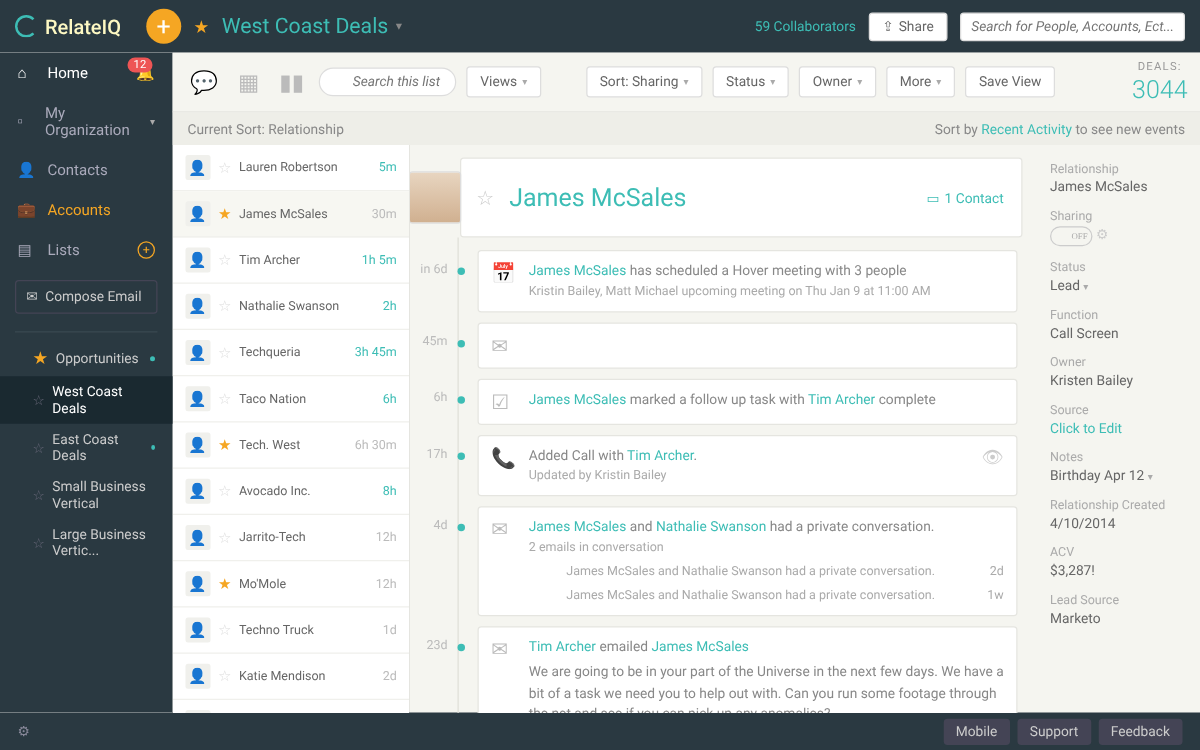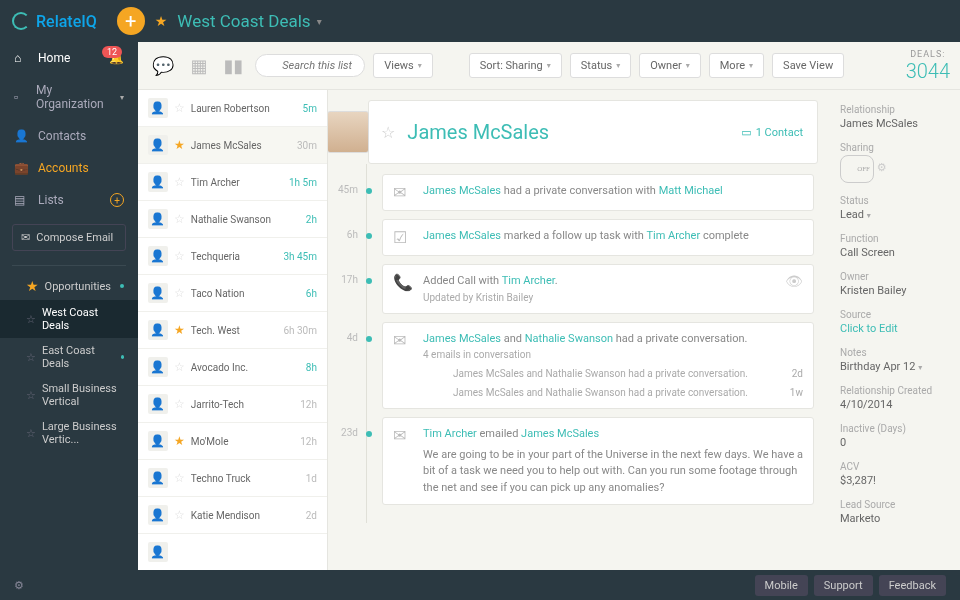--- a/index.html
+++ b/index.html
@@ -1,19 +1,19 @@
 <!DOCTYPE html>
 <html><head>
 <meta charset="utf-8">
 <style>
 * { margin:0; padding:0; box-sizing:border-box; font-family:-apple-system,BlinkMacSystemFont,"Segoe UI",Roboto,sans-serif; }
 body { width:960px; height:600px; overflow:hidden; background:#f5f5f0; color:#666; font-size:12px; }
 .app { display:flex; flex-direction:column; height:100%; }
 .topbar { height:42px; background:#2a3941; display:flex; align-items:center; padding:0 12px; gap:10px; }
-.logo { color:#0ea5e9; font-size:16px; font-weight:500; display:flex; align-items:center; gap:6px; }
+.logo { color:#fef9c3; font-size:16px; font-weight:500; display:flex; align-items:center; gap:6px; }
 .logo-icon { width:18px; height:18px; border:2px solid #3dbdb5; border-radius:50%; border-right-color:transparent; }
 .plus-btn { width:28px; height:28px; background:#f5a623; border-radius:50%; color:#fff; font-size:20px; display:flex; align-items:center; justify-content:center; cursor:pointer; margin-left:10px; }
 .star-gold { color:#f5a623; font-size:14px; }
 .breadcrumb { color:#3dbdb5; font-size:17px; font-weight:400; display:flex; align-items:center; gap:6px; }
 .breadcrumb .chev { color:#888; font-size:10px; }
 .top-right { margin-left:auto; display:flex; align-items:center; gap:10px; }
 .collab { color:#3dbdb5; font-size:11px; }
 .share-btn { background:#fff; border:1px solid #ddd; border-radius:3px; padding:4px 10px; font-size:11px; display:flex; align-items:center; gap:4px; color:#666; }
 .top-search { background:#fff; border:1px solid #ddd; border-radius:3px; padding:4px 8px; width:180px; font-size:11px; color:#999; font-style:italic; }
 .main { flex:1; display:flex; overflow:hidden; }
@@ -66,21 +66,21 @@
 .event .body { flex:1; font-size:11px; color:#888; line-height:1.5; }
 .event .body .p { color:#3dbdb5; }
 .event .sub { color:#aaa; font-size:10px; }
 .event .eye { color:#ccc; font-size:14px; }
 .subline { display:flex; padding:4px 0 0 30px; font-size:10px; color:#aaa; justify-content:space-between; }
 .sidebar { width:132px; padding:14px 12px; font-size:11px; color:#888; overflow-y:auto; }
 .sidebar .field { margin-bottom:12px; }
 .sidebar .label { color:#aaa; font-size:10px; margin-bottom:2px; }
 .sidebar .val { color:#666; }
 .sidebar .val.link { color:#3dbdb5; }
-.toggle { width:34px; height:28px; border:1px solid #ccc; border-radius:8px; display:inline-flex; align-items:center; font-size:7px; color:#aaa; padding:0 3px; justify-content:flex-end;font-family:Liberation Serif, serif; }
+.toggle { width:34px; height:16px; border:1px solid #ccc; border-radius:8px; display:inline-flex; align-items:center; font-size:7px; color:#aaa; padding:0 3px; justify-content:flex-end;font-family:Liberation Serif, serif; }
 .footer { height:30px; background:#2a3941; display:flex; align-items:center; padding:0 14px; gap:10px; color:#889; font-size:11px; }
 .footer .gear { color:#889; }
 .footer .right { margin-left:auto; display:flex; gap:6px; }
 .footer .btn { background:#445; color:#ccc; padding:4px 10px; border-radius:3px; font-size:11px; }
 .chev-sm { font-size:8px; color:#aaa; }
 </style>
 </head>
 <body>
 
 <div class="app">
@@ -88,20 +88,28 @@
     <div class="logo">
         <span class="logo-icon"></span>
         <span>RelateIQ</span>
       </div>
     <div class="plus-btn">+</div>
     <span class="star-gold">★</span>
     <div class="breadcrumb">
         <span>West Coast Deals</span>
         <span class="chev">▾</span>
       </div>
+    <div class="top-right">
+      <span class="collab"><span>59</span> <span>Collaborators</span></span>
+      <div class="share-btn">
+          <span>⇪</span>
+          <span>Share</span>
+        </div>
+      <input class="top-search" placeholder="Search for People, Accounts, Ect..." style="">
+    </div>
   </div>
 
   <div class="main">
     <div class="leftnav">
       <div class="nav-item home">
           <span class="icon">⌂</span>
           <span>Home</span>
           <span style="margin-left:auto;color:#f5a623">🔔</span>
           <span class="badge">12</span>
         </div>
@@ -179,20 +187,24 @@
             <span>More</span>
             <span class="chev-sm">▾</span>
           </div>
         <div class="pill">
             <span>Save View</span>
           </div>
         <div class="deals-count">
             <div class="lbl">DEALS:</div>
             <div class="num">3044</div>
           </div>
+      </div>
+      <div class="sortbar">
+        <span>Current Sort: Relationship</span>
+        <span class="right"><span>Sort by </span><a>Recent Activity</a><span> to see new events</span></span>
       </div>
       <div class="panels">
         <div class="list" id="list">
             <div class="row">
               <span class="avatar">👤</span>
               <span class="star ">☆</span>
               <span class="name">Lauren Robertson</span>
               <span class="time teal">5m</span>
             </div>
             <div class="row sel">
@@ -272,27 +284,35 @@
               <span class="star-o">☆</span>
               <span class="title">James McSales</span>
               <span class="contact">
                   <span>▭</span>
                   <span>1 Contact</span>
                 </span>
             </div>
             <div class="timeline" id="timeline">
                 <div class="tl-line"></div>
                 <div class="event">
+                  <span class="ts">in 6d</span>
+                  <span class="dot"></span>
+                  <div class="card">
+                    <span class="eicon">📅</span>
+                    <div class="body">
+                      <div><span class="p">James McSales</span> has scheduled a Hover meeting with 3 people</div>
+                      <div class="sub">Kristin Bailey, Matt Michael upcoming meeting on Thu Jan 9 at 11:00 AM</div>
+                    </div>
+                  </div>
+                </div>
+                <div class="event">
                   <span class="ts">45m</span>
                   <span class="dot"></span>
                   <div class="card">
                     <span class="eicon">✉</span>
-                    <div class="body">
-                      <div><span class="p">James McSales</span> had a private conversation with <span class="p">Matt Michael</span></div>
-                    </div>
                   </div>
                 </div>
                 <div class="event">
                   <span class="ts">6h</span>
                   <span class="dot"></span>
                   <div class="card">
                     <span class="eicon">☑</span>
                     <div class="body">
                       <div><span class="p">James McSales</span> marked a follow up task with <span class="p">Tim Archer</span> complete</div>
                     </div>
@@ -310,21 +330,21 @@
                     <span class="eye">👁</span>
                   </div>
                 </div>
                 <div class="event">
                   <span class="ts">4d</span>
                   <span class="dot"></span>
                   <div class="card">
                     <span class="eicon">✉</span>
                     <div class="body">
                       <div><span class="p">James McSales</span> and <span class="p">Nathalie Swanson</span> had a private conversation.</div>
-                      <div class="sub">4 emails in conversation</div>
+                      <div class="sub">2 emails in conversation</div>
                       <div class="subline">
                         <span>James McSales and Nathalie Swanson had a private conversation.</span>
                         <span>2d</span>
                       </div>
                       <div class="subline">
                         <span>James McSales and Nathalie Swanson had a private conversation.</span>
                         <span>1w</span>
                       </div>
                     </div>
                   </div>
@@ -367,24 +387,20 @@
                 <div class="label">Source</div>
                 <div><span class="val link">Click to Edit</span></div>
               </div>
               <div class="field">
                 <div class="label">Notes</div>
                 <div><span class="val">Birthday Apr 12</span> <span class="chev-sm">▾</span></div>
               </div>
               <div class="field">
                 <div class="label">Relationship Created</div>
                 <div><span class="val">4/10/2014</span></div>
-              </div>
-              <div class="field">
-                <div class="label">Inactive (Days)</div>
-                <div><span class="val">0</span></div>
               </div>
               <div class="field">
                 <div class="label">ACV</div>
                 <div><span class="val">$3,287!</span></div>
               </div>
               <div class="field">
                 <div class="label">Lead Source</div>
                 <div><span class="val">Marketo</span></div>
               </div>
             </div>

